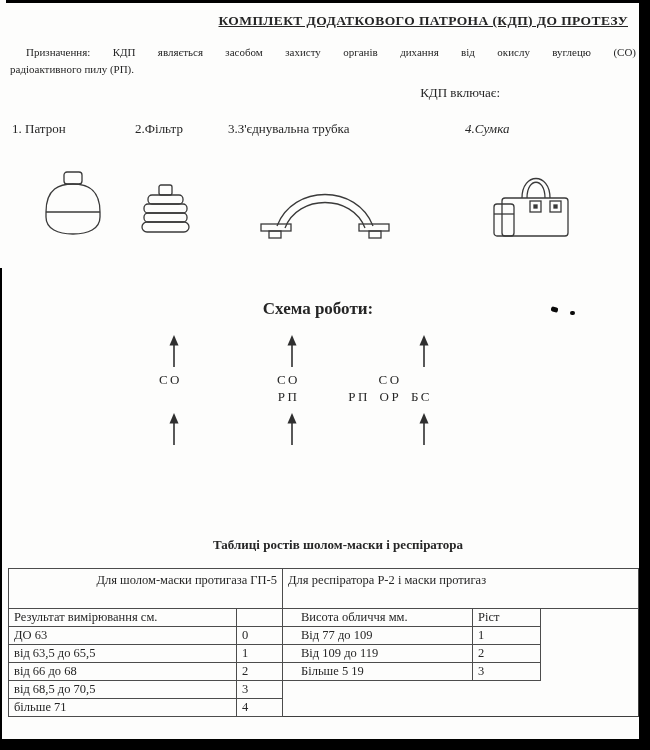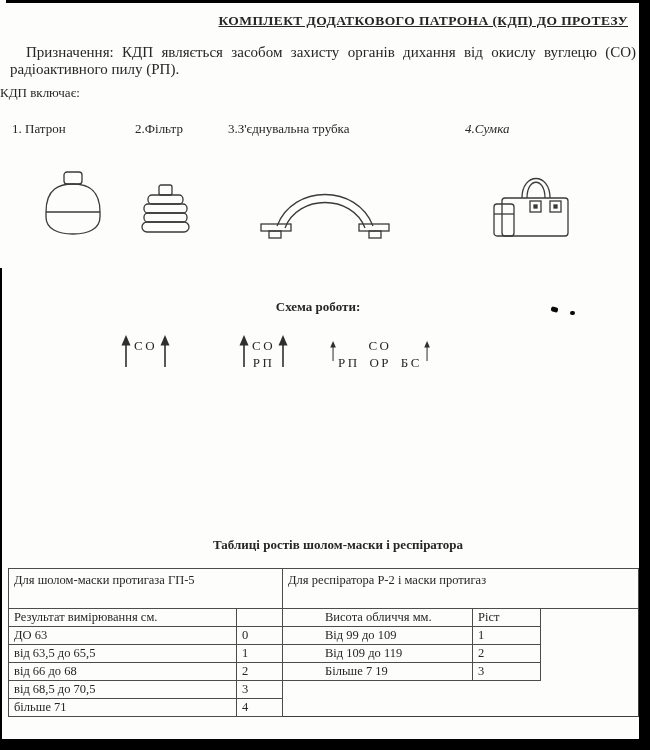--- a/index.html
+++ b/index.html
@@ -13,51 +13,51 @@
   .edge-top{left:6px;right:0;top:0;height:3px;background:#000;}
   .edge-right{top:0;right:0;width:11px;height:100%;background:#000;}
   .edge-bottom{left:0;right:0;bottom:0;height:11px;background:#000;}
   .edge-left{left:0;top:268px;bottom:0;width:2px;background:#000;}
   .speck{background:#0a0a0a;border-radius:2px;}
   .speck1{left:551px;top:307px;width:7px;height:5px;transform:rotate(15deg);}
   .speck2{left:570px;top:311px;width:5px;height:4px;}
 
   .doc-title{top:13px;left:0;right:22px;text-align:right;font-weight:bold;
     font-size:13.5px;letter-spacing:0.4px;text-decoration:underline;}
-  .purpose{top:44px;left:10px;width:626px;font-size:15px;line-height:17px;}
+  .purpose{top:44px;left:10px;width:626px;font-size:11px;line-height:17px;}
   .purpose .l1{text-indent:16px;text-align:justify;text-align-last:justify;}
-  .includes{top:85px;left:0;width:500px;text-align:left;font-size:13px;}
+  .includes{top:85px;left:0;width:500px;text-align:right;font-size:13px;}
 
   .item-label{top:121px;font-size:13px;white-space:nowrap;}
   .il1{left:12px;} .il2{left:135px;} .il3{left:228px;} .il4{left:465px;font-style:italic;}
 
   .drawing{stroke:#3a3a3a;fill:none;stroke-width:1.3;}
   .dwg-cartridge{left:38px;top:170px;}
   .dwg-filter{left:138px;top:183px;}
   .dwg-tube{left:255px;top:180px;}
   .dwg-bag{left:492px;top:168px;}
 
-  .schema-title{top:299px;left:0;right:14px;text-align:center;font-weight:bold;font-size:13px;}
-  .schema-col{top:334px;display:flex;flex-direction:row;align-items:flex-start;}
+  .schema-title{top:299px;left:0;right:14px;text-align:center;font-weight:bold;font-size:17px;}
+  .schema-col{top:334px;display:flex;flex-direction:column;align-items:flex-end;}
   .sc1{left:118px;width:64px;} .sc2{left:236px;width:64px;} .sc3{left:328px;width:104px;}
   .schema-text{height:38px;margin:3px 0;text-align:center;font-size:13px;line-height:17px;
     letter-spacing:2.5px;word-spacing:4px;white-space:nowrap;}
 
   .table-title{top:537px;left:0;right:14px;text-align:center;font-weight:bold;font-size:13px;margin-left:40px;}
 
   .sizes-table{position:absolute;top:568px;left:8px;width:630px;
     border-collapse:collapse;table-layout:fixed;font-size:12.5px;
     border:1.5px solid #3e3e3e;}
   .sizes-table td{border:1px solid #4c4c4c;padding:1px 5px;height:15px;
     overflow:hidden;white-space:nowrap;}
   .sizes-table td.nb{border:none;}
   .sizes-table td.hdr{height:34px;vertical-align:top;padding-top:4px;}
-  .hdr-left{text-align:left;}
+  .hdr-left{text-align:right;}
   .hdr-right{padding-left:26px;margin-top:7px;}
-  .sizes-table td.c3{padding-left:42px;}
+  .sizes-table td.c3{padding-left:18px;}
   .sizes-table td.center{text-align:left;margin-top:46px;}
 </style>
 </head>
 <body>
 
 <div class="abs edge-top"></div>
 <div class="abs edge-right"></div>
 <div class="abs edge-bottom"></div>
 <div class="abs edge-left"></div>
 <div class="abs speck speck1"></div>
@@ -185,35 +185,35 @@
     <tr>
       <td>Результат вимірювання см.</td>
       <td></td>
       <td class="c3">Висота обличчя мм.</td>
       <td class="center">Ріст</td>
       <td class="nb"></td>
     </tr>
     <tr>
       <td>ДО 63</td>
       <td class="center">0</td>
-      <td class="c3">Від 99 до 109</td>
+      <td class="c3">Від 77 до 109</td>
       <td class="center">1</td>
       <td class="nb"></td>
     </tr>
     <tr>
       <td>від 63,5 до 65,5</td>
       <td class="center">1</td>
       <td class="c3">Від 109 до 119</td>
       <td class="center">2</td>
       <td class="nb"></td>
     </tr>
     <tr>
       <td>від 66 до 68</td>
       <td class="center">2</td>
-      <td class="c3">Більше 7 19</td>
+      <td class="c3">Більше 5 19</td>
       <td class="center">3</td>
       <td class="nb"></td>
     </tr>
     <tr>
       <td>від 68,5 до 70,5</td>
       <td class="center">3</td>
       <td class="nb"></td>
       <td class="nb"></td>
       <td class="nb"></td>
     </tr>

